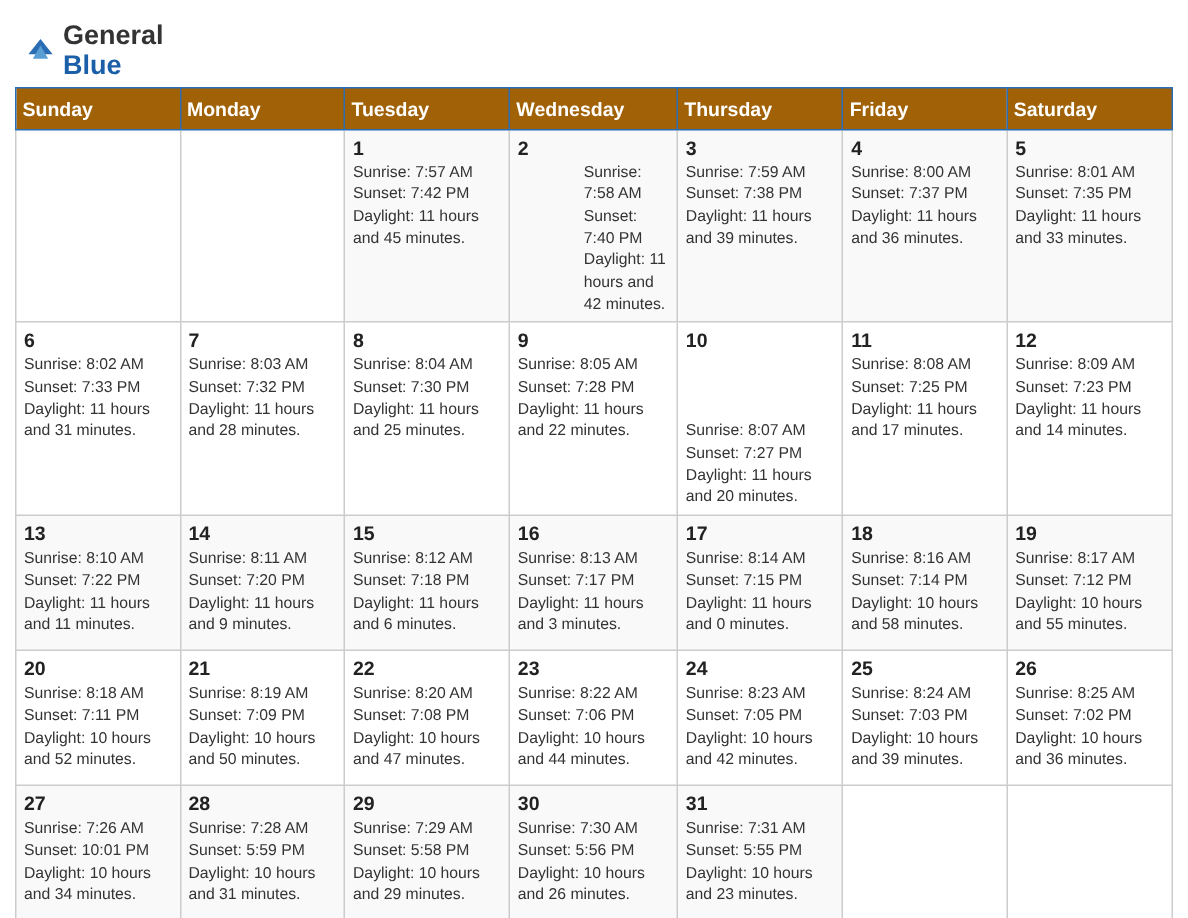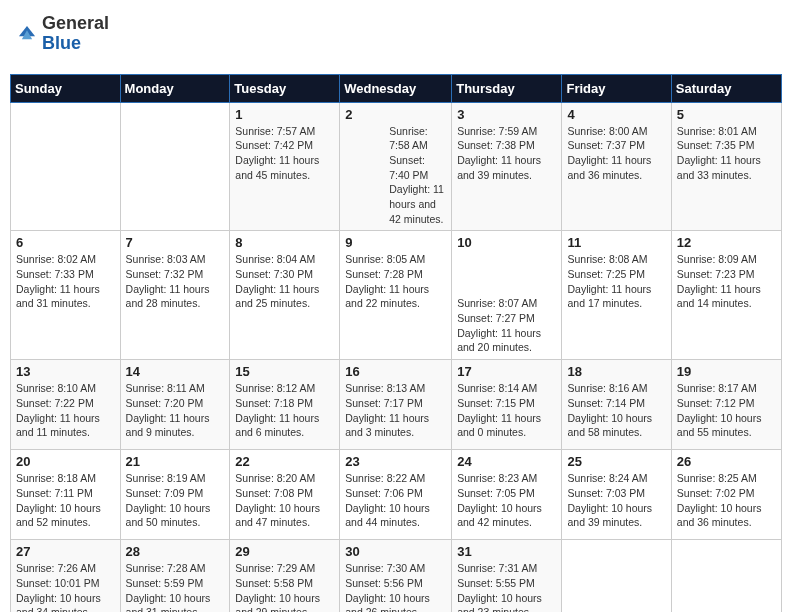--- a/index.html
+++ b/index.html
@@ -7,21 +7,21 @@
       font-family: Arial, sans-serif;
       background: #fff;
       width: 792px;
       min-height: 612px;
       padding: 10px;
     }
     .header {
       display: flex;
       justify-content: space-between;
       align-items: flex-start;
-      margin-bottom: 16px;
+      margin-bottom: 0;
       padding: 4px 6px;
     }
     .logo {
       display: flex;
       align-items: center;
       gap: 4px;
     }
     .logo-text {
       font-size: 18px;
       font-weight: bold;
@@ -44,21 +44,21 @@
     .location {
       font-size: 15px;
       color: #555;
     }
     .calendar-table {
       width: 100%;
       border-collapse: collapse;
       font-size: 11px;
     }
     .calendar-table thead tr th {
-      background-color: #0f172a;
+      background-color: #a16207;
       color: #fff;
       padding: 6px 4px;
       text-align: left;
       font-size: 13px;
       font-weight: bold;
       border: 1px solid #2a6db5;
     }
     .calendar-table tbody tr td {
       border: 1px solid #ccc;
       vertical-align: top;

